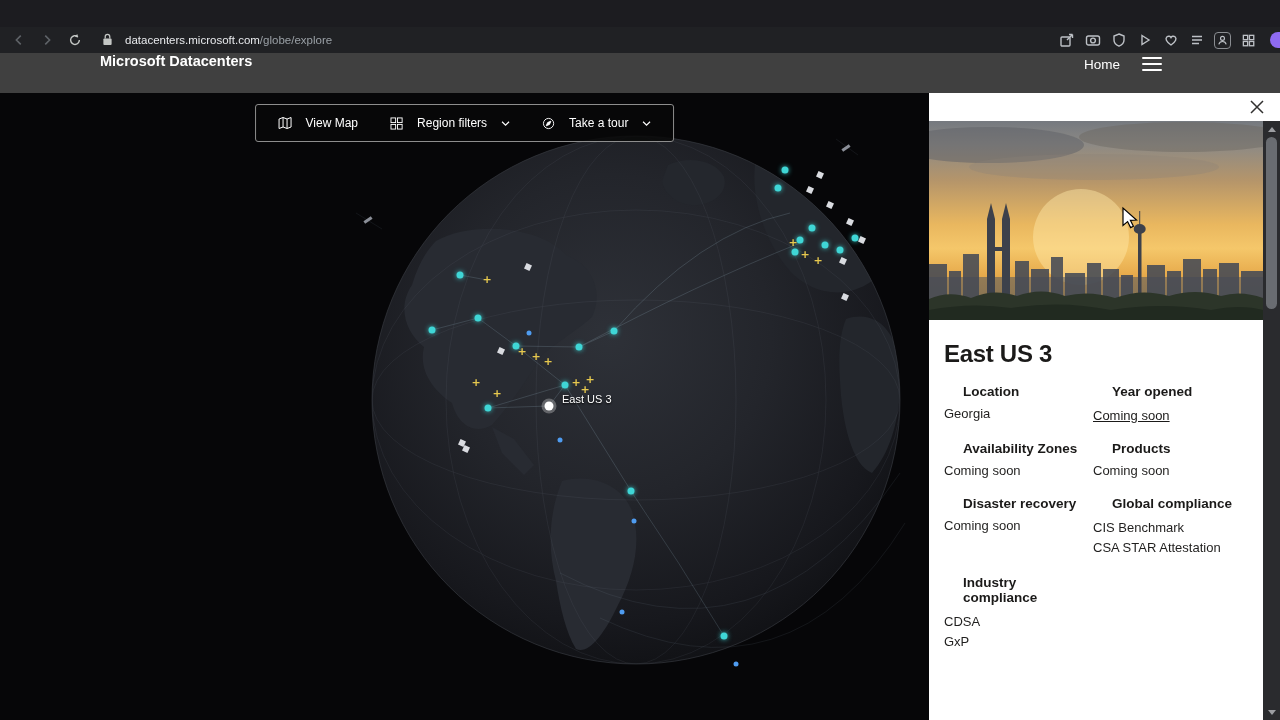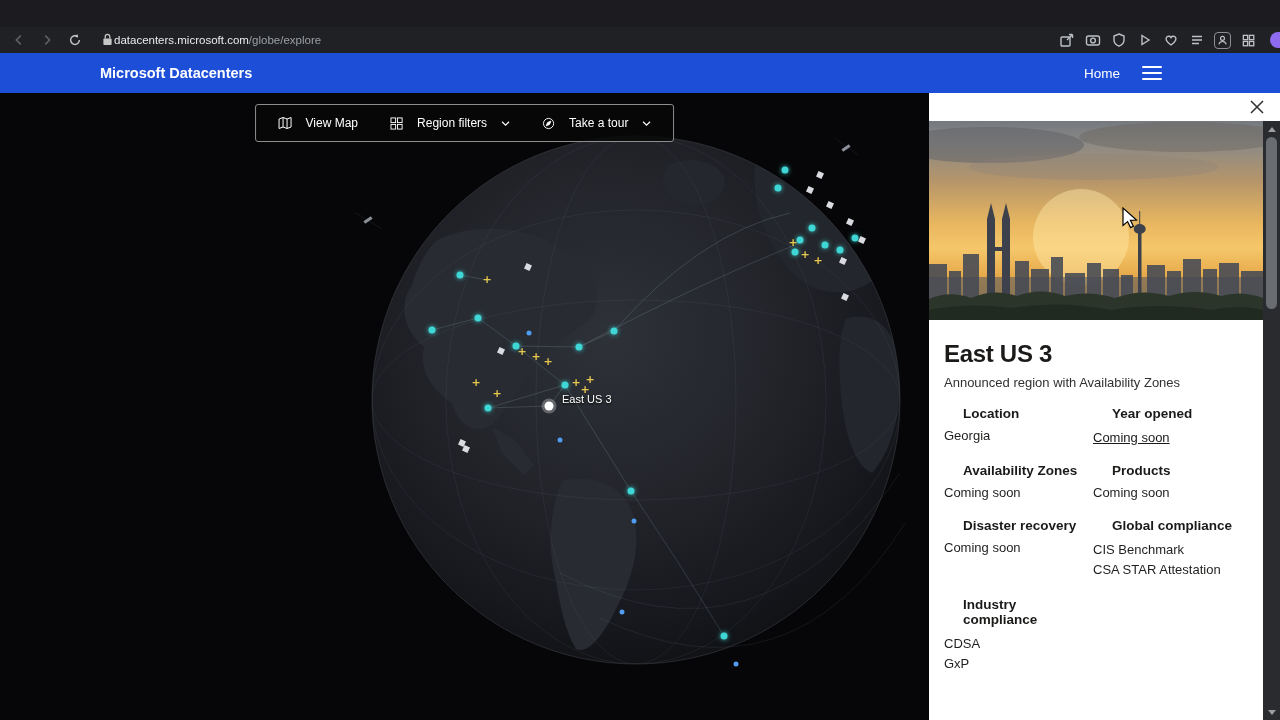--- a/index.html
+++ b/index.html
@@ -3,29 +3,29 @@
 <meta charset="utf-8">
 <style>
   * { margin:0; padding:0; box-sizing:border-box; }
   html,body { width:1280px; height:720px; overflow:hidden; background:#000;
               font-family:"Liberation Sans", sans-serif; }
 
   
   .titlebar { height:27px; background:#1c1c20; }
   .urlbar { height:26px; background:#202124; display:flex; align-items:center; padding:0 10px; gap:10px; }
   .nav-ic { width:18px; height:18px; display:flex; align-items:center; justify-content:center; }
-  .url-text { font-size:11.5px; color:#e8eaed; display:flex; align-items:center; gap:1px; margin-left:8px; }
+  .url-text { font-size:11.5px; color:#e8eaed; display:flex; align-items:center; gap:12px; margin-left:8px; }
   .url-path { color:#9aa0a6; }
   .ext-icons { display:flex; align-items:center; gap:9px; margin-left:auto; }
   .ext-ic { width:17px; height:17px; display:flex; align-items:center; justify-content:center; }
   .profile-box { border:1px solid #8a8d91; border-radius:4px; padding:1px; }
   .avatar-strip { width:10px; height:16px; background:#8f6bf2; border-radius:8px 0 0 8px; margin-left:4px; margin-right:-10px; }
 
   
-  .site-header { height:40px; background:#1d4ed8; display:flex; align-items:center;
+  .site-header { height:40px; background:#404040; display:flex; align-items:flex-start;
                  justify-content:space-between; padding:0 118px 0 100px; }
   .site-title { color:#fff; font-size:14.5px; font-weight:600; }
   .header-right { display:flex; align-items:center; gap:22px; }
   .home-link { color:#fff; font-size:13.5px; cursor:pointer; }
   .hamburger { width:20px; cursor:pointer; }
   .hamburger div { height:2px; background:#fff; margin:4px 0; border-radius:1px; }
 
   
   .content { display:flex; height:627px; }
   .globe-area { position:relative; width:929px; height:627px; background:#060608; overflow:hidden; }
@@ -366,21 +366,20 @@
           <ellipse cx="210.7" cy="108" rx="6" ry="5"></ellipse>
           <rect x="210.2" y="90" width="1" height="14"></rect>
         </g>
         <path d="M0,199 L0,178 Q20,169 42,177 Q64,167 88,175 Q112,166 136,175 Q160,169 186,177 Q212,167 240,175 Q266,167 292,175 Q312,169 334,177 L334,199 Z" fill="#2c3529"></path>
         <path d="M0,199 L0,189 Q42,181 82,187 Q132,179 182,189 Q232,181 282,189 Q312,183 334,189 L334,199 Z" fill="#212a20"></path>
       </svg>
     </div>
 
     <div class="panel-body">
       <h1 class="region-title">East US 3</h1>
-      <p class="region-subtitle">Announced region with Availability Zones</p>
 
       <div class="field-grid">
         <div class="section">
           <h3>Location</h3>
           <div class="val">Georgia</div>
         </div>
 
         <div class="section">
           <h3>Year opened</h3>
           <a class="link">Coming soon</a>

